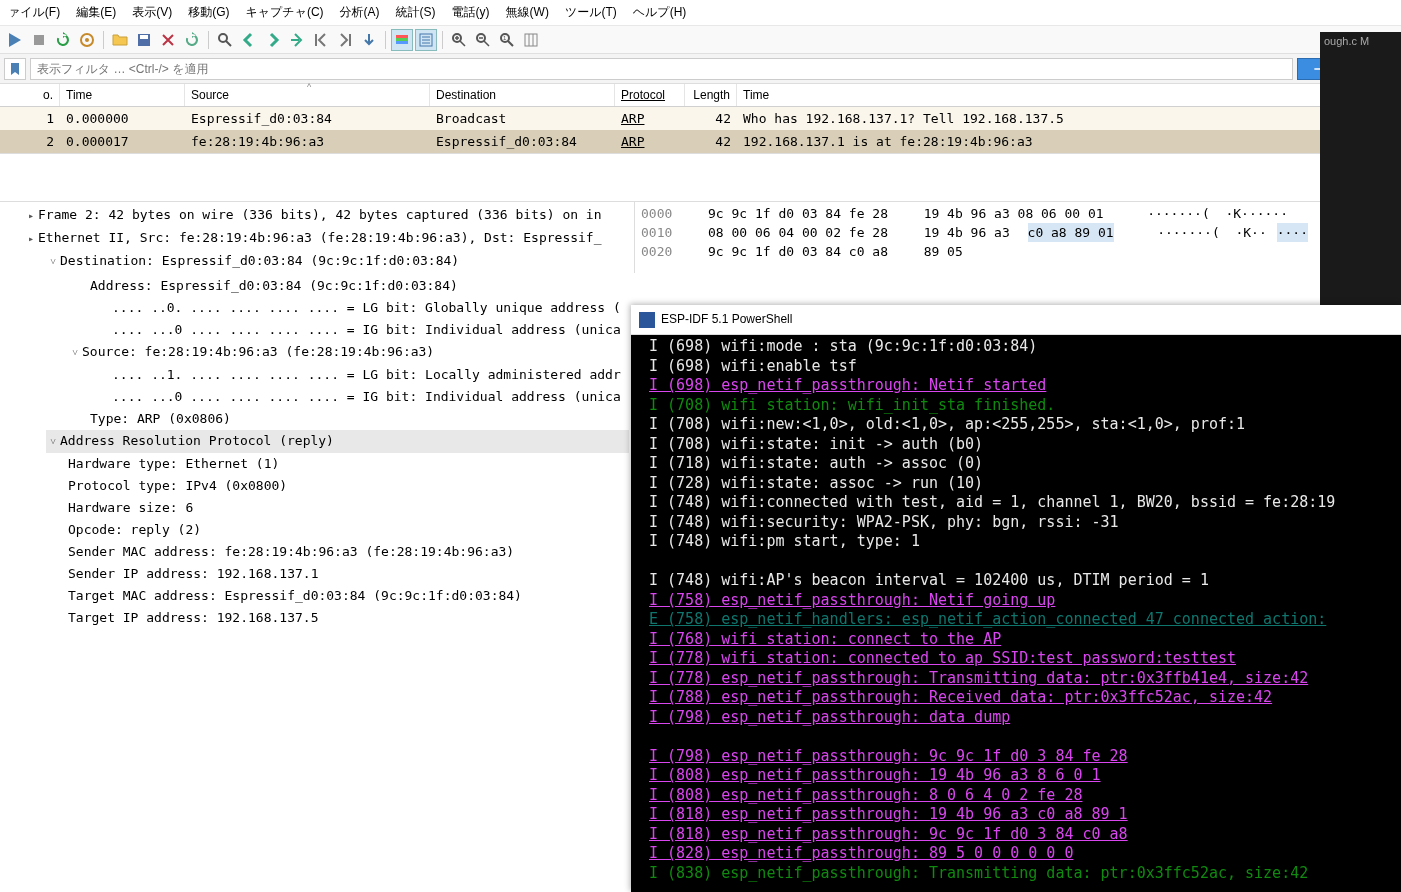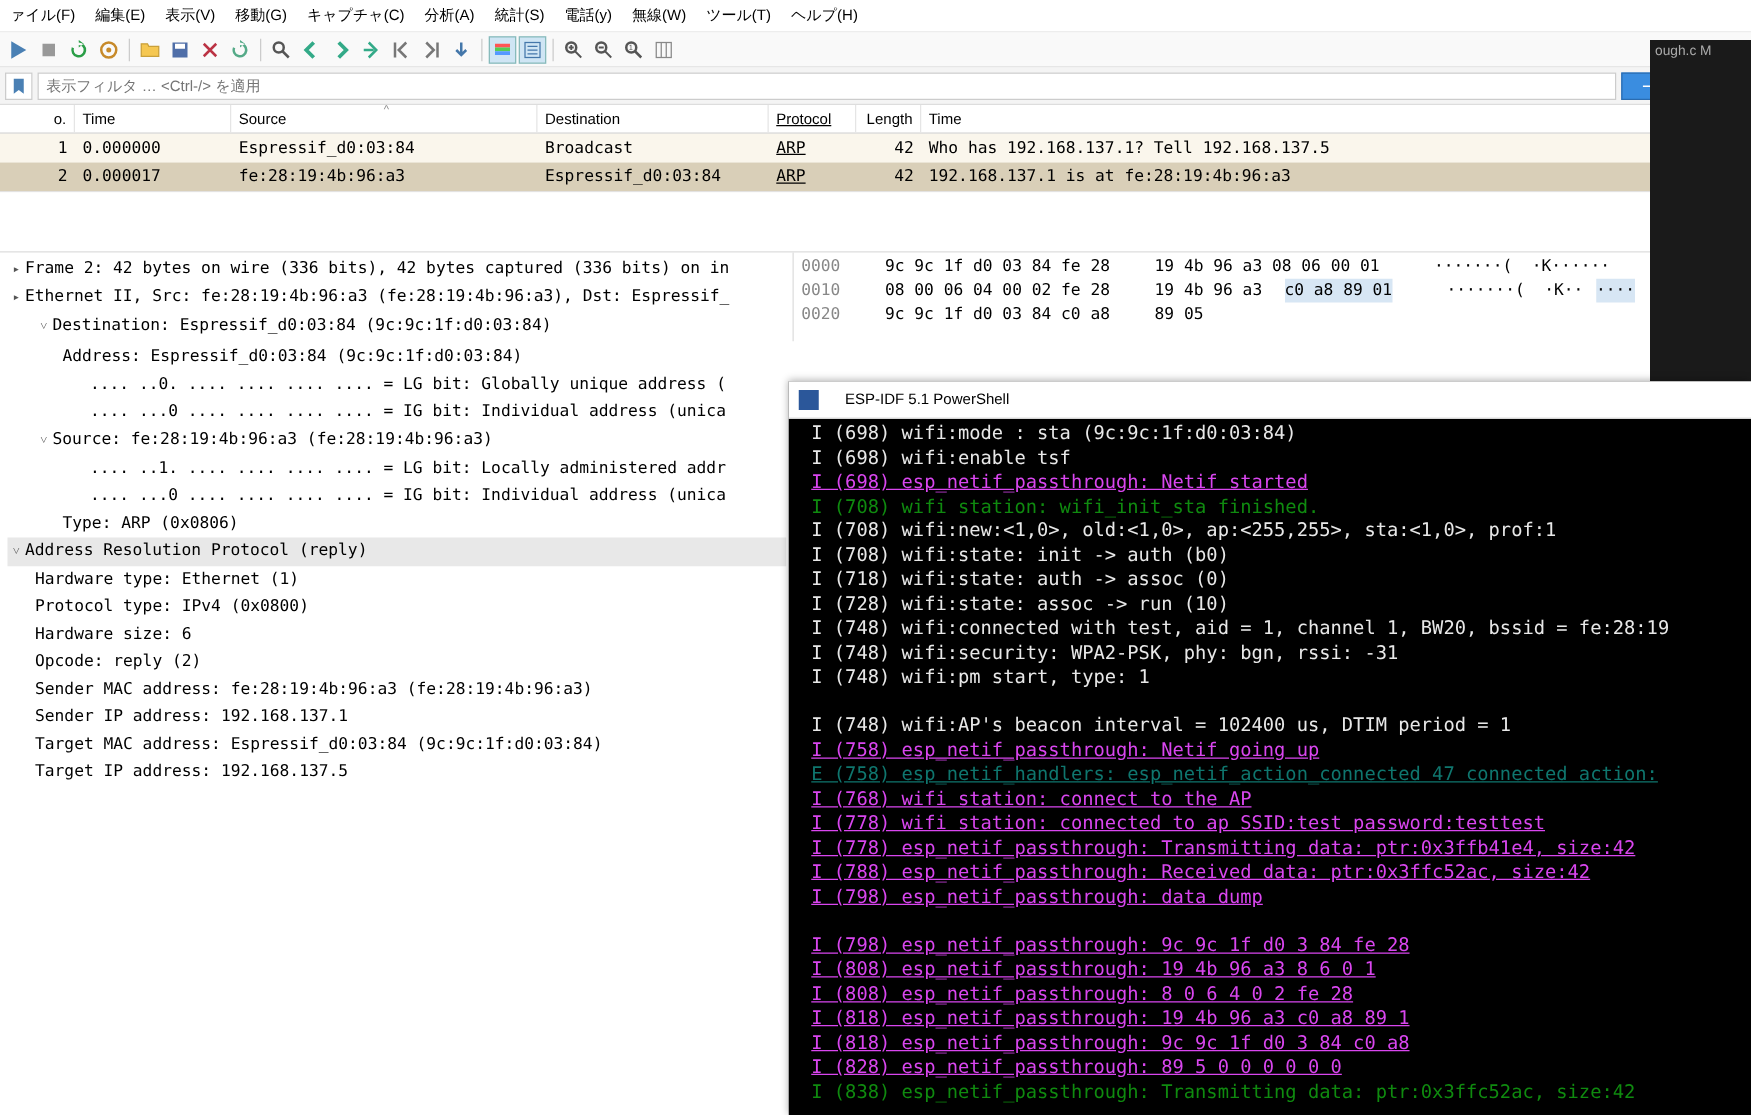--- a/index.html
+++ b/index.html
@@ -31,39 +31,39 @@
 .c-time { width: 125px; }
 .c-src  { width: 245px; }
 .c-dst  { width: 185px; }
 .c-prot { width: 70px; text-decoration: underline; }
 .c-len  { width: 52px; text-align: right; }
 .c-info { flex: 1; }
 
 .packet-scroll { height: 48px; background: #fff; border-top: 1px solid #ddd; overflow-x: scroll; }
 
 .lower { display: flex; height: 72px; border-top: 1px solid #ddd; }
-.details-pane { width: 635px; font-family: Consolas, monospace; font-size: 13px; line-height: 22px; padding: 2px 6px; overflow: hidden; border-right: 1px solid #ddd; }
+.details-pane { width: 635px; font-family: Consolas, monospace; font-size: 13px; line-height: 22px; padding: 2px 24px; overflow: hidden; border-right: 1px solid #ddd; }
 .details-pane .tree-row { white-space: pre; }
 .details-pane .expander { display: inline-block; width: 14px; text-align: center; cursor: pointer; font-size: 10px; color: #555; }
 .details-pane .ind1 { padding-left: 22px; }
 
 .hex-pane { flex: 1; font-family: Consolas, monospace; font-size: 13px; line-height: 19px; padding: 2px 6px; }
 .hex-pane .hexrow { display: flex; gap: 10px; white-space: pre; }
 .hex-pane .off { color: #888; }
 .hex-pane .hi { background: #d7e6f4; }
 
 .details-full { font-family: Consolas, monospace; font-size: 13px; line-height: 22px; padding: 2px 6px; width: 635px; }
-.details-full .tree-row { white-space: pre; }
+.details-full .tree-row { white-space: pre; margin-left: 40px; }
 .details-full .expander { display: inline-block; width: 14px; text-align: center; font-size: 10px; color: #555; }
 .details-full .ind1 { padding-left: 22px; }
 .details-full .ind2 { padding-left: 44px; }
 .details-full .ind3 { padding-left: 66px; }
 
 .powershell { position: absolute; left: 631px; top: 305px; width: 770px; height: 587px; background: #000; color: #ccc; font-family: Consolas, "MS Gothic", monospace; font-size: 15px; line-height: 19.5px; box-shadow: -1px -1px 6px rgba(0,0,0,0.3); }
-.powershell .titlebar { height: 30px; background: #fff; color: #000; display: flex; align-items: center; padding: 0 8px; gap: 21px; font-family: "Segoe UI", sans-serif; font-size: 12px; border-bottom: 1px solid #ddd; }
+.powershell .titlebar { height: 30px; background: #fff; color: #000; display: flex; align-items: center; padding: 0 8px; gap: 6px; font-family: "Segoe UI", sans-serif; font-size: 12px; border-bottom: 1px solid #ddd; }
 .powershell .titlebar .psicon { width: 16px; height: 16px; background: #2b579a; display: inline-block; }
 .powershell .psbody { padding: 2px 4px; white-space: pre; overflow: hidden; margin-left: 14px; }
 .powershell .white { color: #e8e8e8; }
 .powershell .green { color: #d946ef; text-decoration: underline; }
 .powershell .dgreen { color: #0f8a0f; }
 .powershell .red { color: #0f766e; text-decoration: underline; }
 
 .rightdark { position: absolute; left: 1320px; top: 0; width: 81px; height: 305px; background: #1a1a1a; color: #aaa; font-size: 11px; padding: 3px 4px; white-space: nowrap; overflow: hidden; margin-top: 32px; }
 
 svg { width: 16px; height: 16px; }

